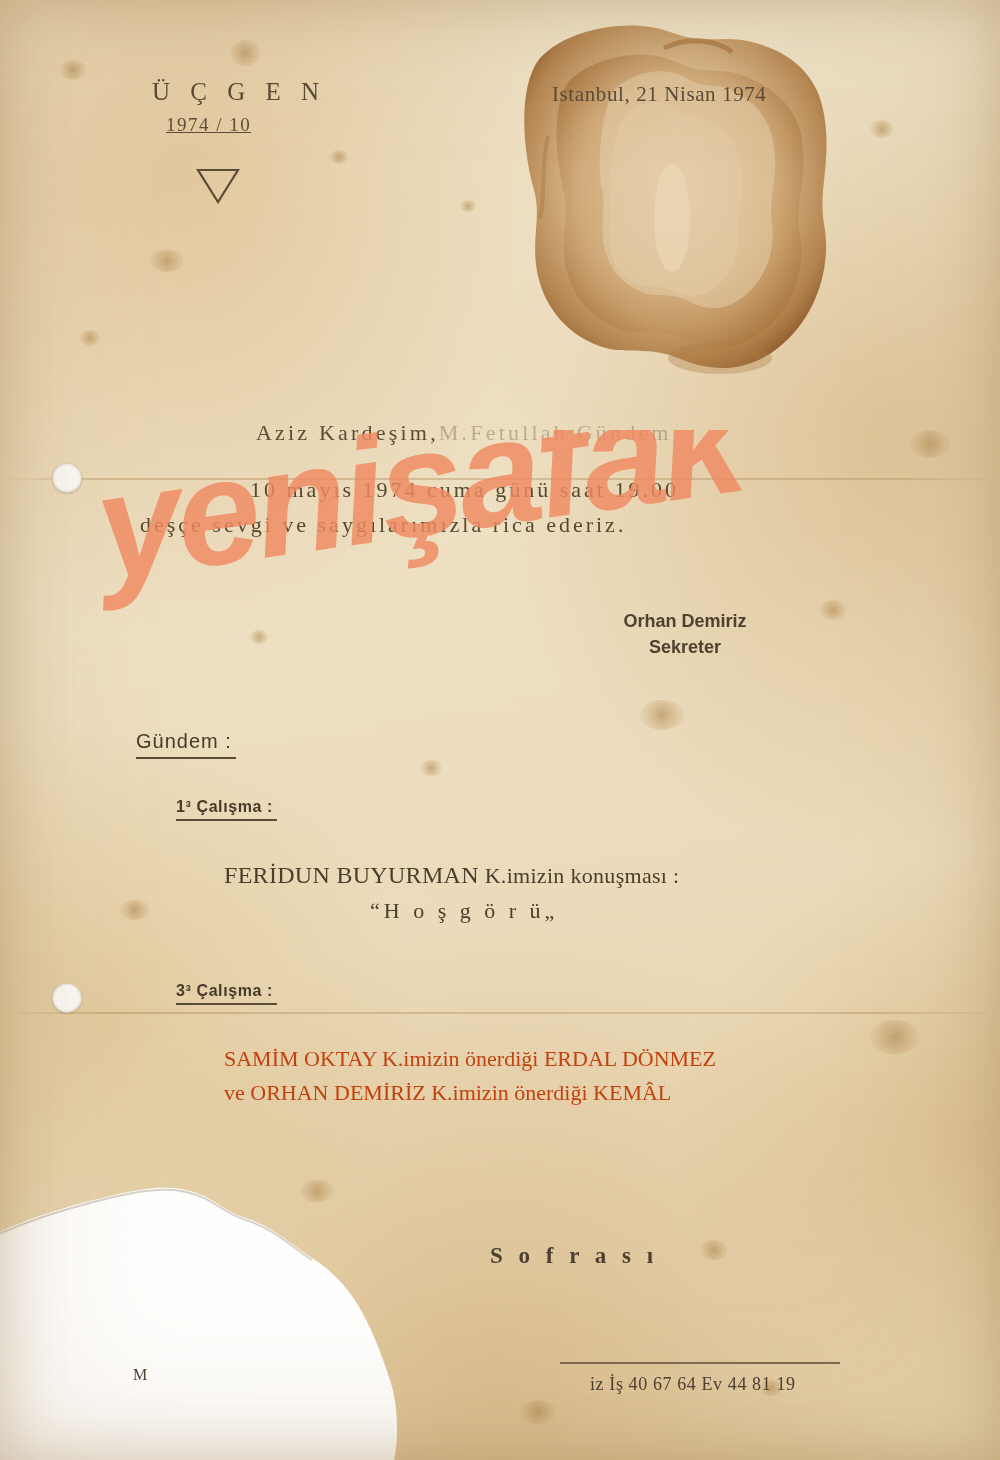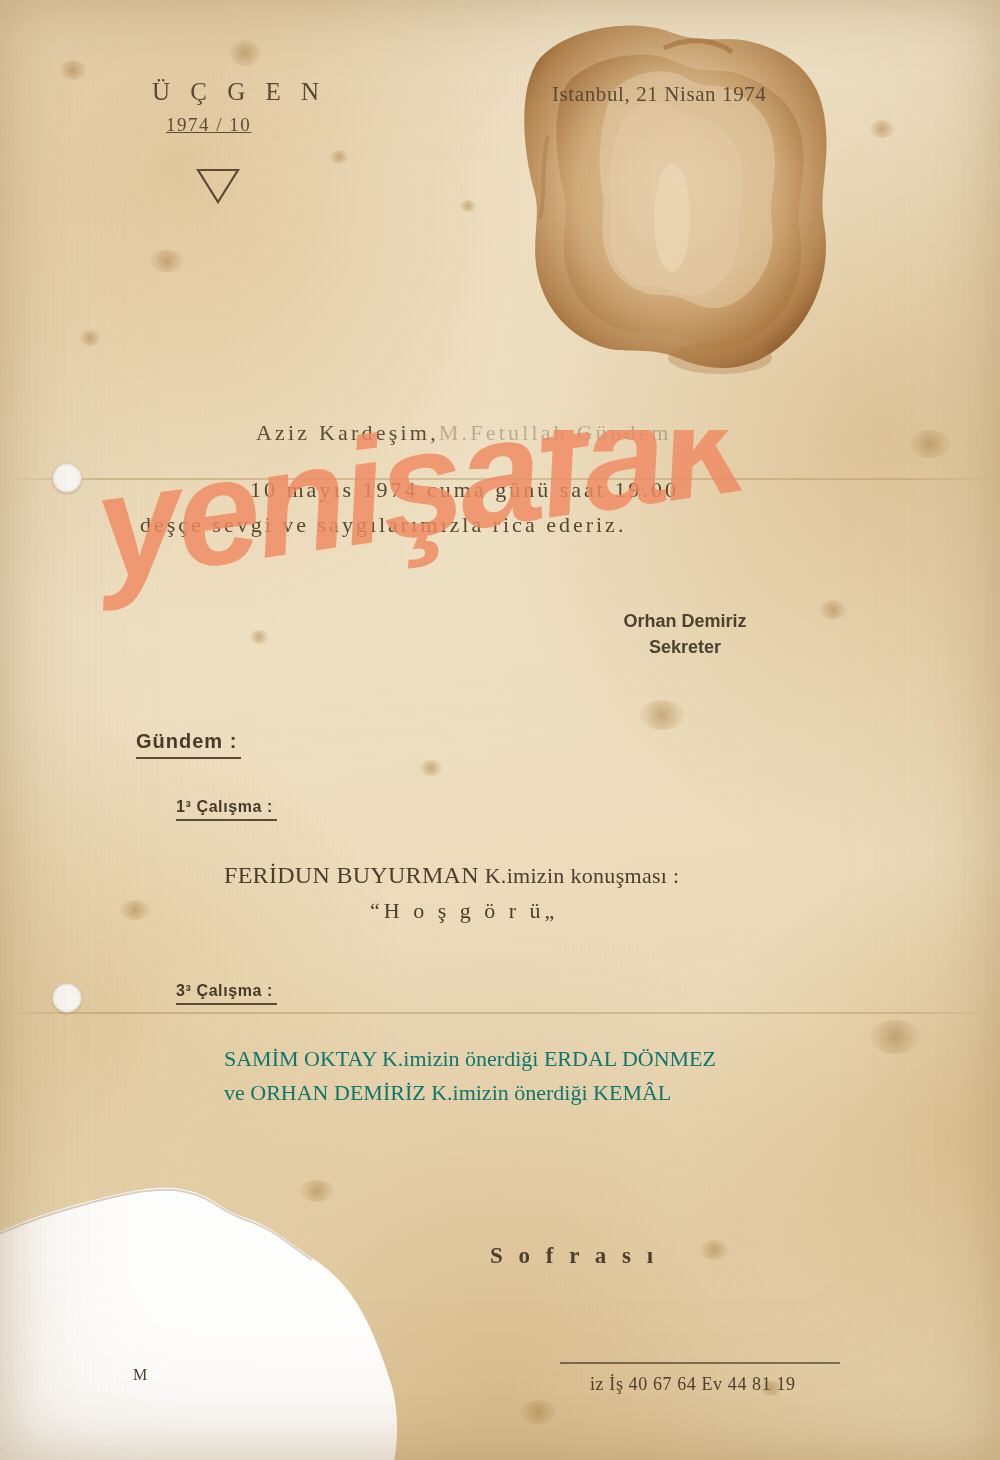--- a/index.html
+++ b/index.html
@@ -172,21 +172,21 @@
     font-weight: 700;
     line-height: 26px;
     color: #4d4130;
   }
 
   .agenda {
     position: absolute;
     left: 136px;
     top: 730px;
     font-family: "Liberation Sans", sans-serif;
-    font-weight: 700;
+    font-weight: 400;
     font-size: 20px;
     letter-spacing: 1px;
     color: #463a29;
     padding-bottom: 6px;
   }
   .agenda .rule {
     position: absolute;
     left: 0; right: -4px;
     bottom: 0;
     height: 2px;
@@ -231,21 +231,21 @@
     color: #4a3e2c;
   }
 
   .para3 {
     position: absolute;
     left: 224px;
     top: 1042px;
     width: 630px;
     font-size: 22px;
     line-height: 34px;
-    color: #0f766e;
+    color: #c2410c;
   }
   .para3 .ln { display: block; }
 
   .sofrasi {
     position: absolute;
     left: 490px;
     top: 1243px;
     font-size: 23px;
     letter-spacing: 5px;
     color: #4c4030;

